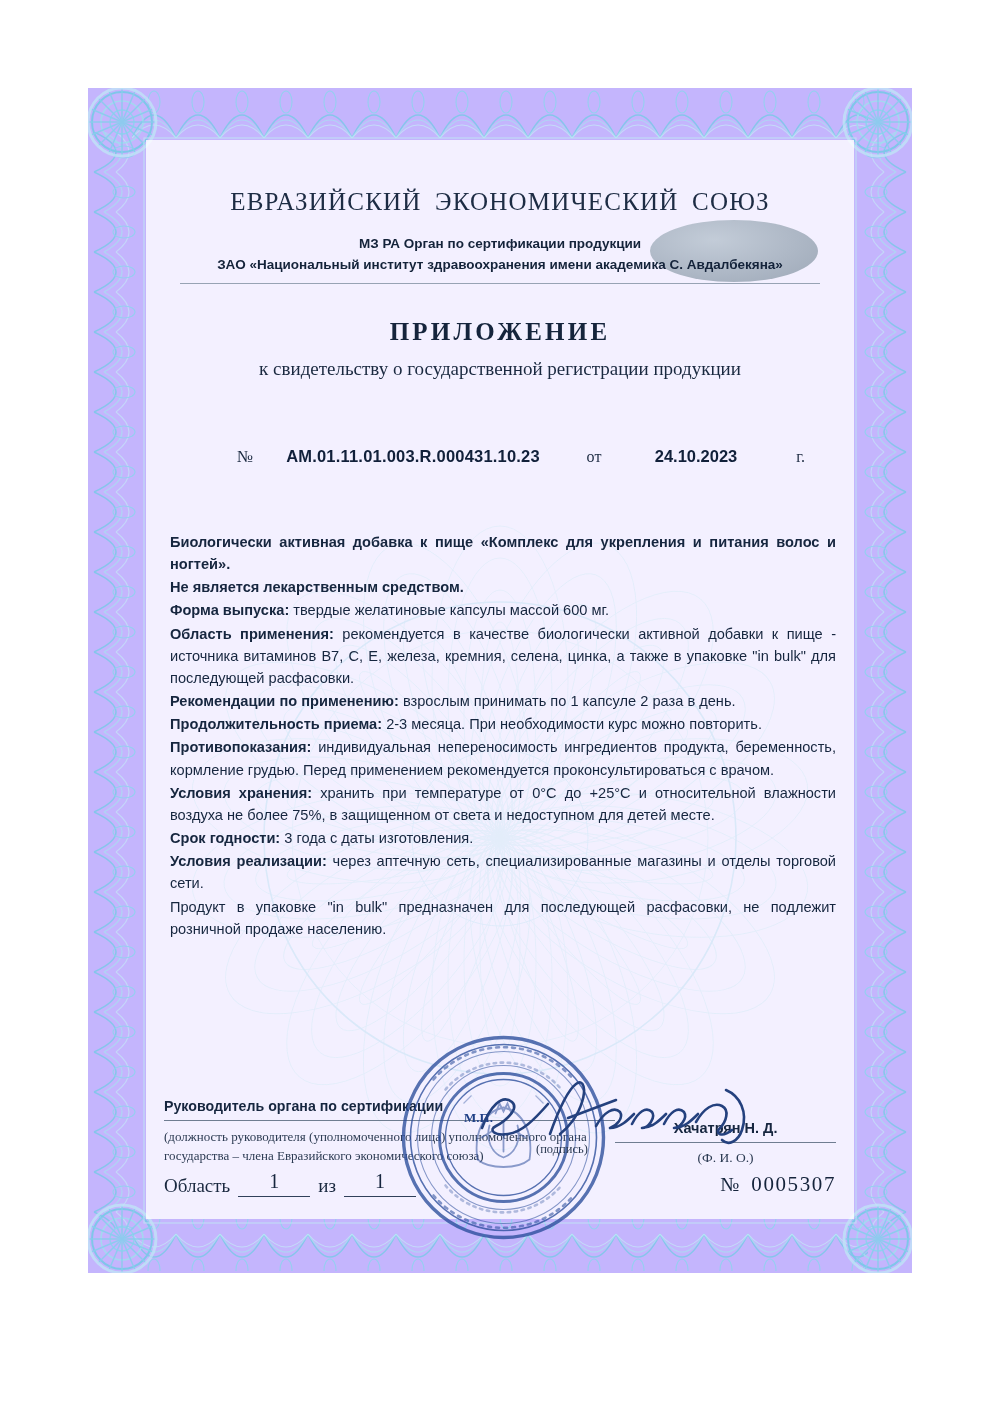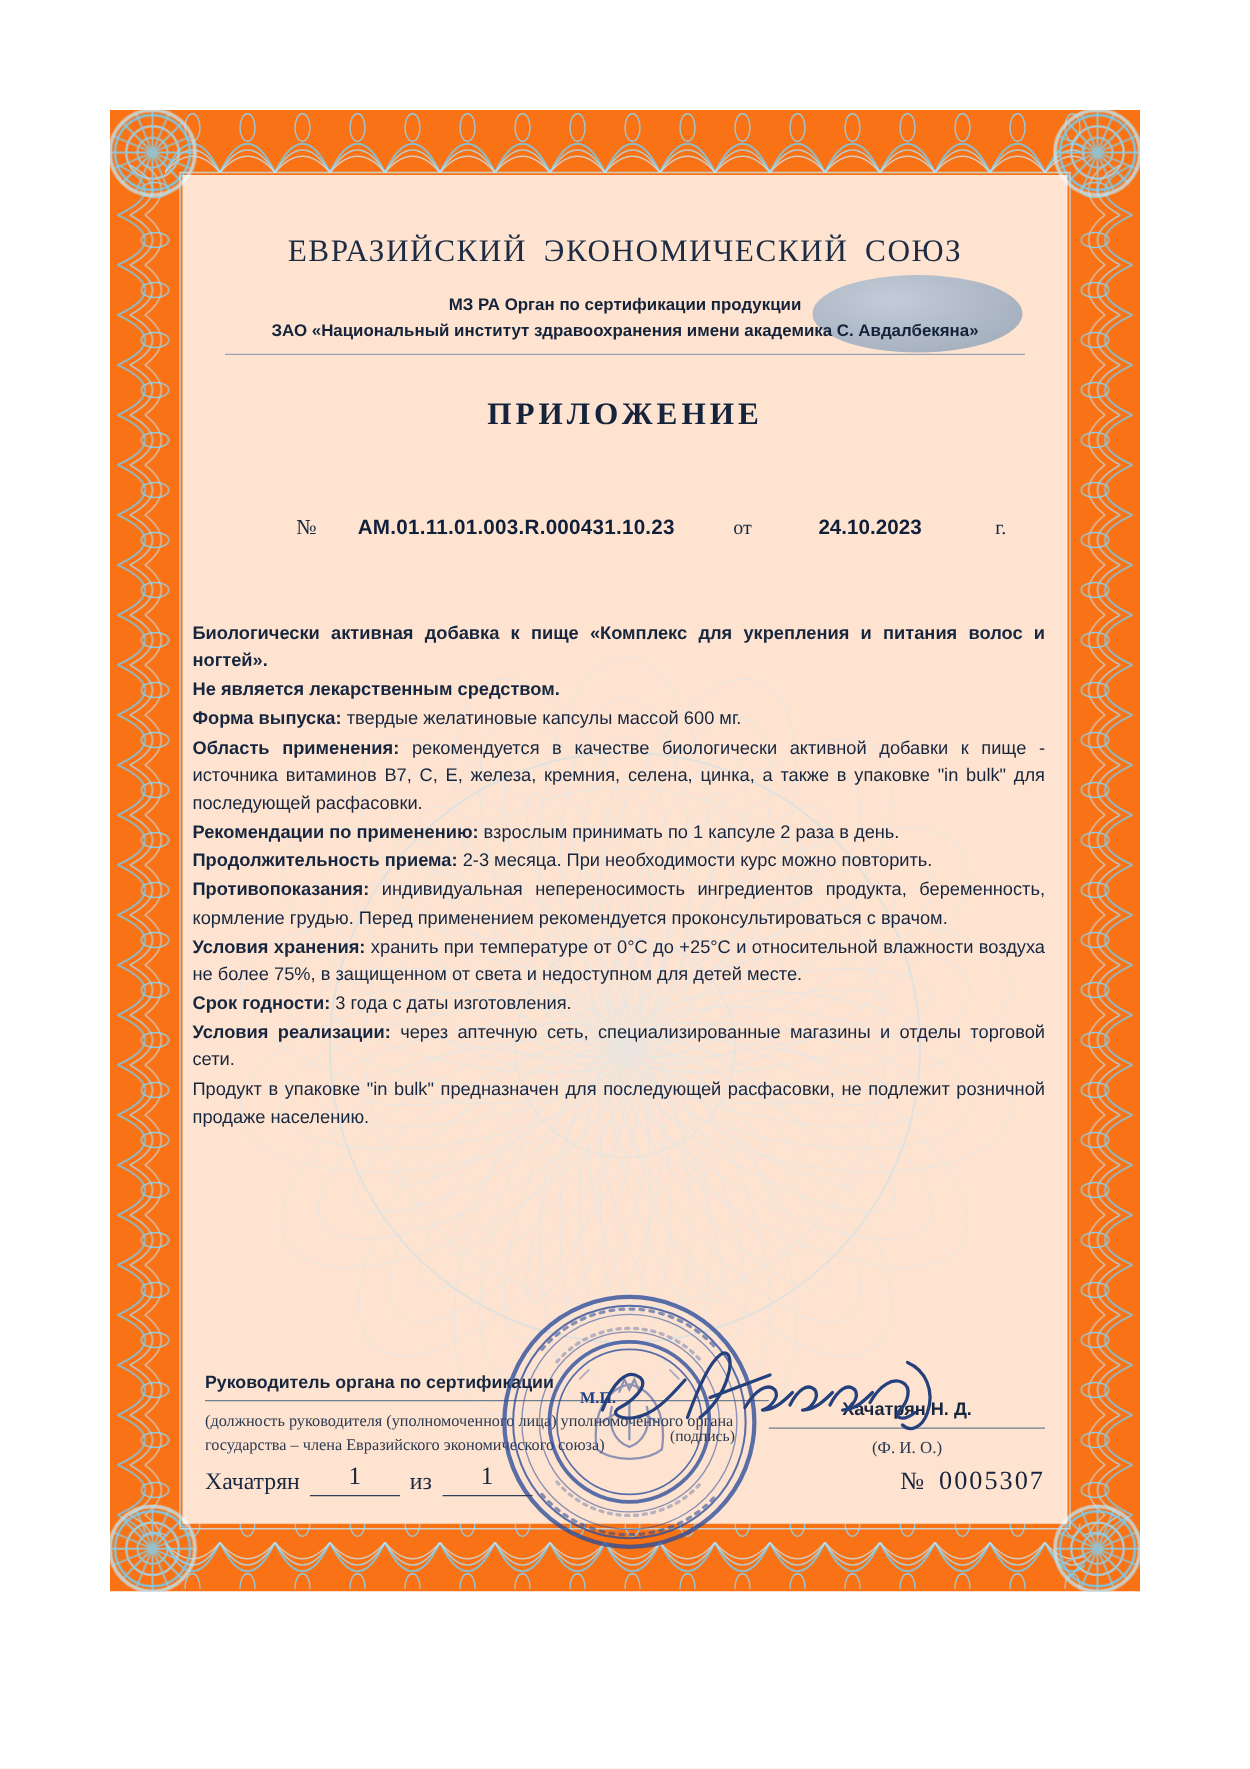--- a/index.html
+++ b/index.html
@@ -17,21 +17,21 @@
     color: #12233c;
   }
 
   
   .sheet {
     position: absolute;
     left: 88px;
     top: 88px;
     width: 824px;
     height: 1185px;
-    background: #f97316;
+    background: #c4b5fd;
   }
 
   
   .border-layer {
     position: absolute;
     inset: 0;
     pointer-events: none;
   }
   .border-layer svg { display: block; width: 100%; height: 100%; }
 
@@ -183,21 +183,21 @@
   .reg-g {
     font-family: "Liberation Serif", "DejaVu Serif", serif;
     font-size: 16px;
     color: #1a2940;
     min-width: 44px;
     text-align: right;
   }
 
   
   .body-block {
-    margin: 64px 18px 0 8px;
+    margin: 64px 18px 0 24px;
     position: relative;
     z-index: 3;
   }
   .body-block p {
     margin: 0 0 1px 0;
     font-size: 14.6px;
     line-height: 1.52;
     color: #16263f;
     text-align: justify;
   }
@@ -460,20 +460,21 @@
 
     <div class="org-sub">
       <div>МЗ РА Орган по сертификации продукции</div>
       <div>ЗАО «Национальный институт здравоохранения имени академика С. Авдалбекяна»</div>
     </div>
 
     <div class="rule-thin"></div>
 
 
     <h2 class="doc-title">ПРИЛОЖЕНИЕ</h2>
+    <div class="doc-subtitle">к свидетельству о государственной регистрации продукции</div>
 
     <div class="reg-line">
       <span class="reg-no-sign">№</span>
       <span class="reg-number">AM.01.11.01.003.R.000431.10.23</span>
       <span class="reg-ot">от</span>
       <span class="reg-date">24.10.2023</span>
       <span class="reg-g">г.</span>
     </div>
 
     <div class="body-block">
@@ -572,21 +573,21 @@
         <div class="sign-right">
           <div class="sign-name">Хачатрян Н. Д.</div>
           <div class="sign-line"></div>
           <div class="sign-caption-right">(Ф. И. О.)</div>
         </div>
       </div>
     </div>
 
     <div class="footer">
       <div class="page-counter">
-        <span class="lbl">Хачатрян</span>
+        <span class="lbl">Область</span>
         <span class="slot">
           <span>1</span>
         </span>
         <span class="mid">из</span>
         <span class="slot">
           <span>1</span>
         </span>
       </div>
       <div class="serial">
         <span>№</span>

